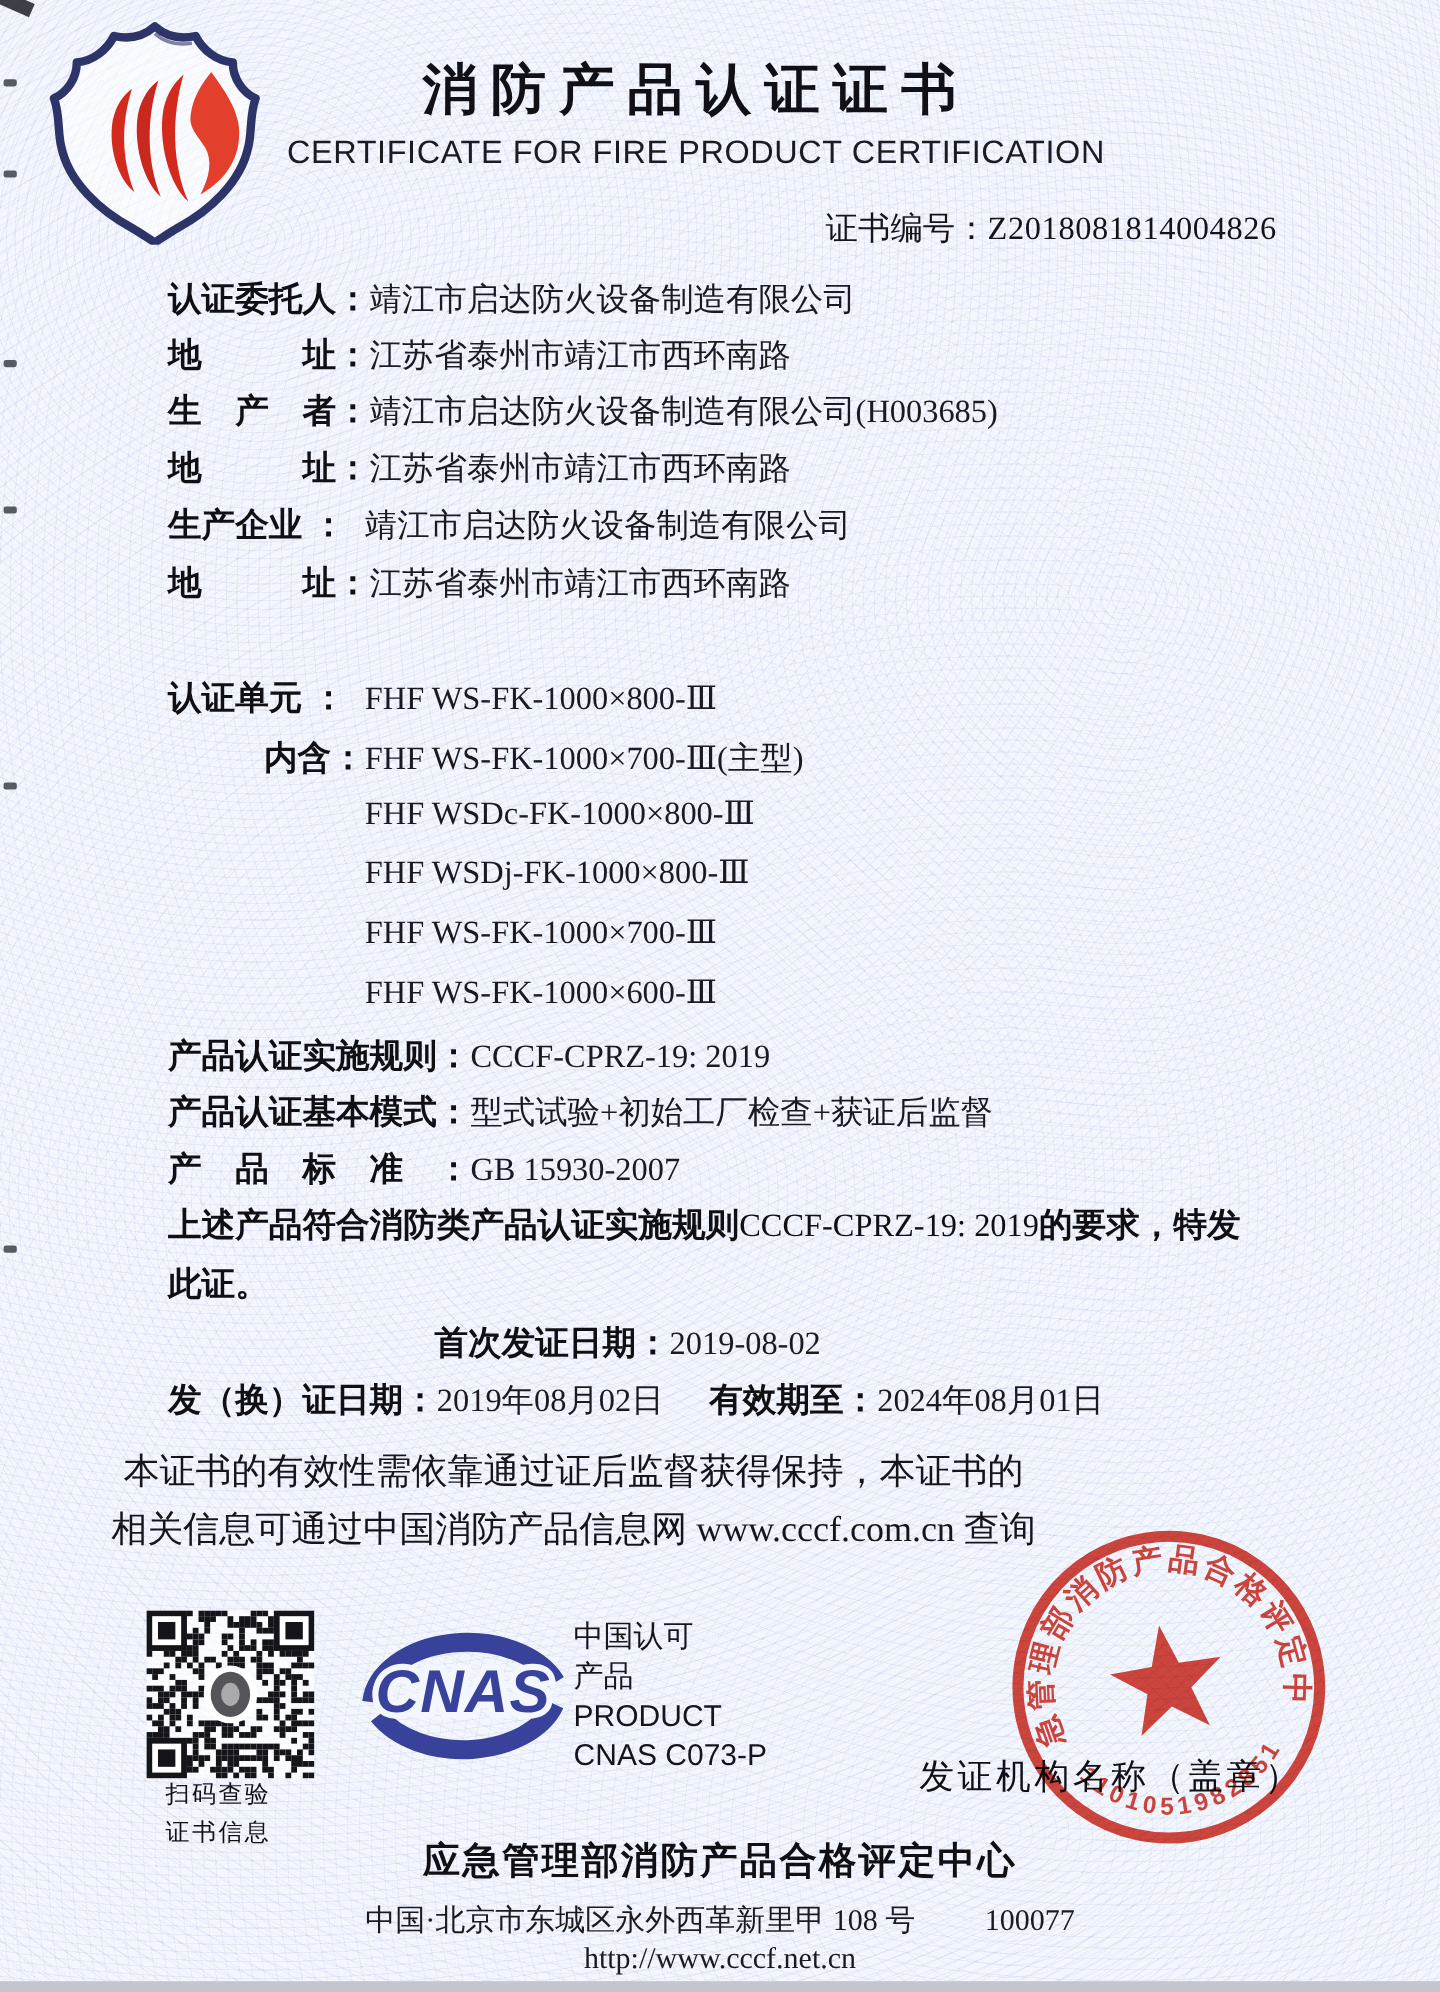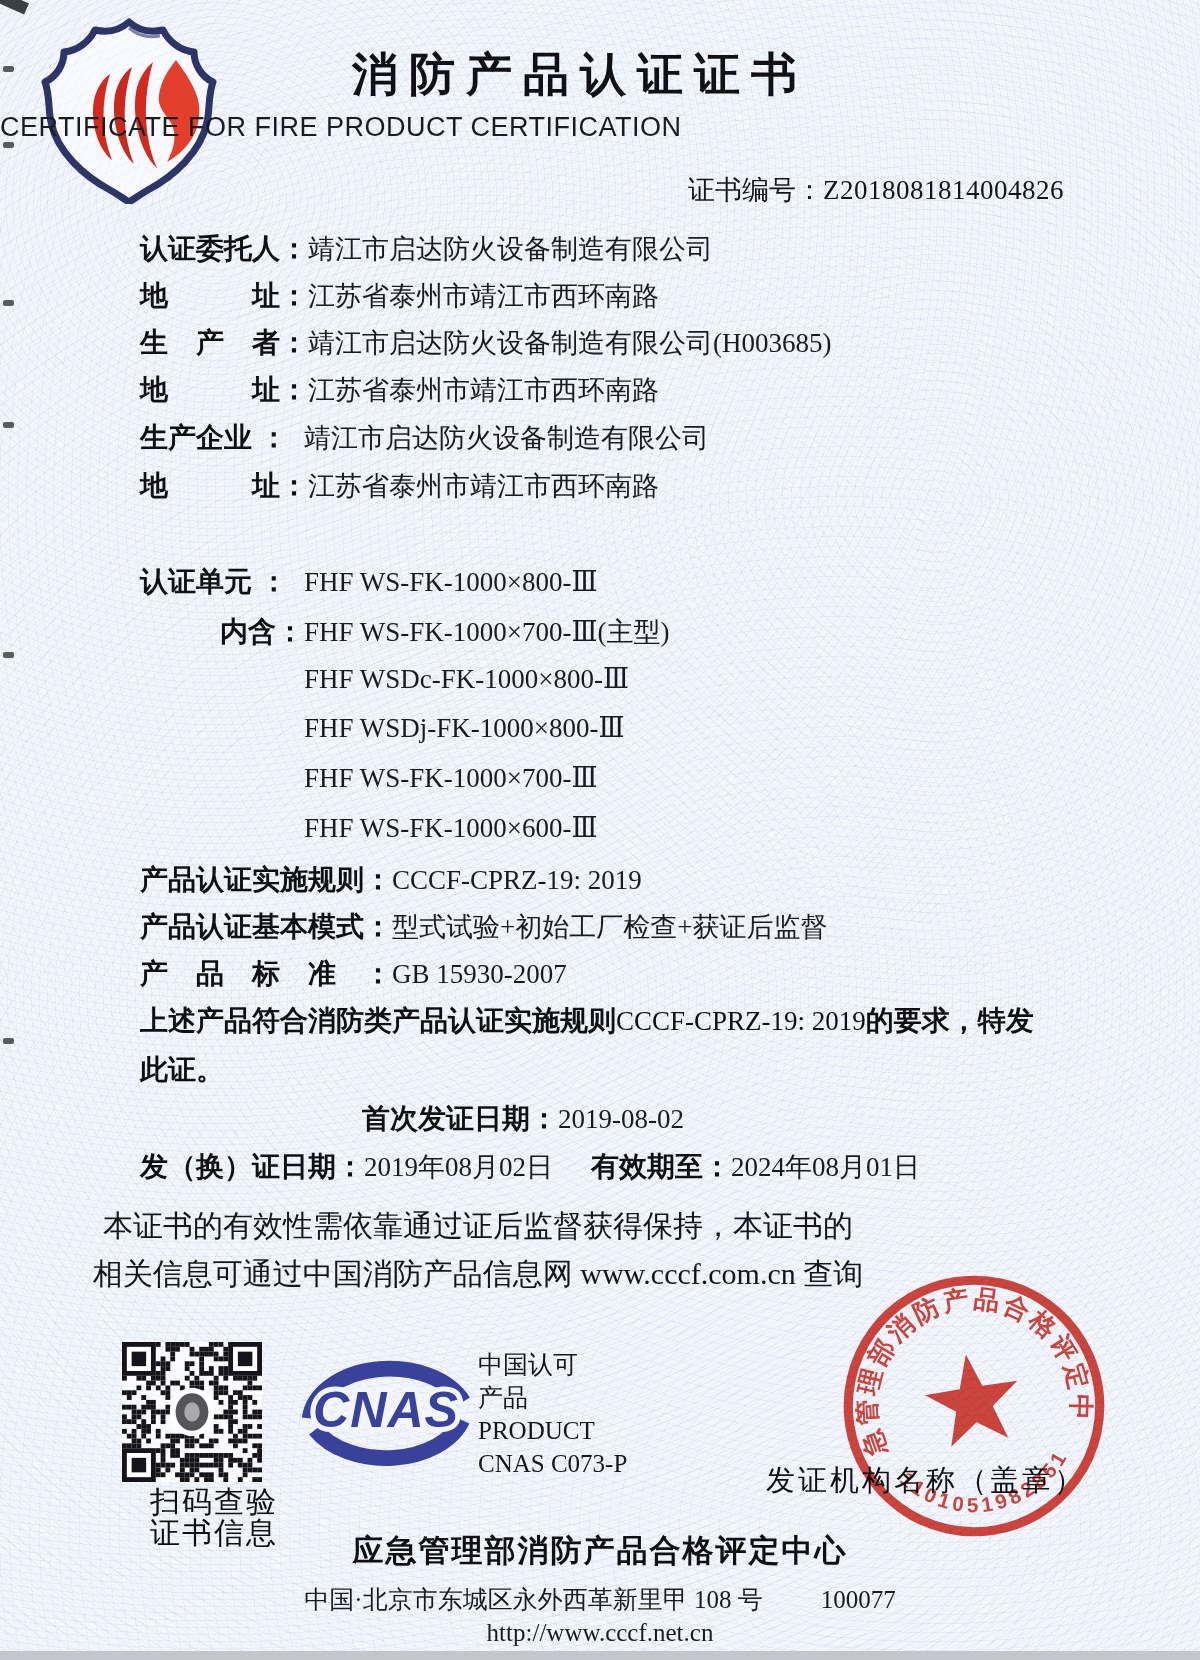--- a/index.html
+++ b/index.html
@@ -18,21 +18,21 @@
   }
   .abs{position:absolute;}
   .nowrap{white-space:nowrap;}
   
   .title{
     top:44px;left:0;width:1160px;text-align:center;
     font-family:"Liberation Sans","DejaVu Sans",sans-serif;
     font-weight:bold;font-size:46px;letter-spacing:11px;color:#101016;
   }
   .subtitle{
-    top:112px;left:0;width:1160px;
+    top:112px;left:0;width:1160px;text-align:center;
     font-family:"Liberation Sans","DejaVu Sans",sans-serif;
     font-size:27px;letter-spacing:.5px;color:#1b1b22;
   }
   .certno{top:172px;left:688px;font-size:27px;color:#14141a;}
   .certno .no{letter-spacing:.5px;}
   
   .row{position:absolute;left:140px;font-size:27px;white-space:nowrap;}
   .lbl{
     display:inline-block;min-width:164px;
     font-family:"Liberation Sans","DejaVu Sans",sans-serif;
@@ -42,23 +42,23 @@
   .lbl.r{text-align:right;}
   .val{font-family:"Liberation Serif","DejaVu Serif",serif;color:#1a1a20;}
   .row.sub{left:304px;}
   .stmt{position:absolute;left:140px;white-space:nowrap;
     font-family:"Liberation Sans","DejaVu Sans",sans-serif;
     font-weight:bold;font-size:28px;color:#0f0f14;}
   .stmt .code{font-family:"Liberation Serif","DejaVu Serif",serif;font-weight:normal;font-size:27px;}
   .notice{position:absolute;left:0;width:956px;text-align:center;font-size:30px;color:#15151b;}
   .gap{display:inline-block;width:38px;}
   
-  .qr-caption{position:absolute;left:150px;font-size:30px;letter-spacing:2px;color:#101016;}
+  .qr-caption{position:absolute;left:138px;font-size:20px;letter-spacing:2px;color:#101016;}
   .accred{position:absolute;left:478px;top:1348px;line-height:33px;
-    font-family:Liberation Serif, serif;font-size:25px;color:#15151b;}
+    font-family:Liberation Sans, sans-serif;font-size:25px;color:#15151b;}
   .stamp-caption{position:absolute;left:766px;top:1461px;font-size:29px;letter-spacing:3px;color:#101016;z-index:1;}
   .stamp-wrap{position:absolute;left:836px;top:1268px;width:276px;height:276px;
     transform:rotate(-9deg);opacity:.93;mix-blend-mode:multiply;z-index:2;}
   .orgname{position:absolute;left:0;top:1530px;width:1200px;text-align:center;
     font-family:"Liberation Sans","DejaVu Sans",sans-serif;
     font-weight:bold;font-size:31px;letter-spacing:2px;color:#0f0f14;}
   .orgaddr{position:absolute;left:0;top:1583px;width:1200px;text-align:center;font-size:25px;color:#1a1a20;}
   .orgaddr .post{margin-left:58px;}
   .website{position:absolute;left:0;top:1619px;width:1200px;text-align:center;font-size:25px;color:#1a1a20;}
   

